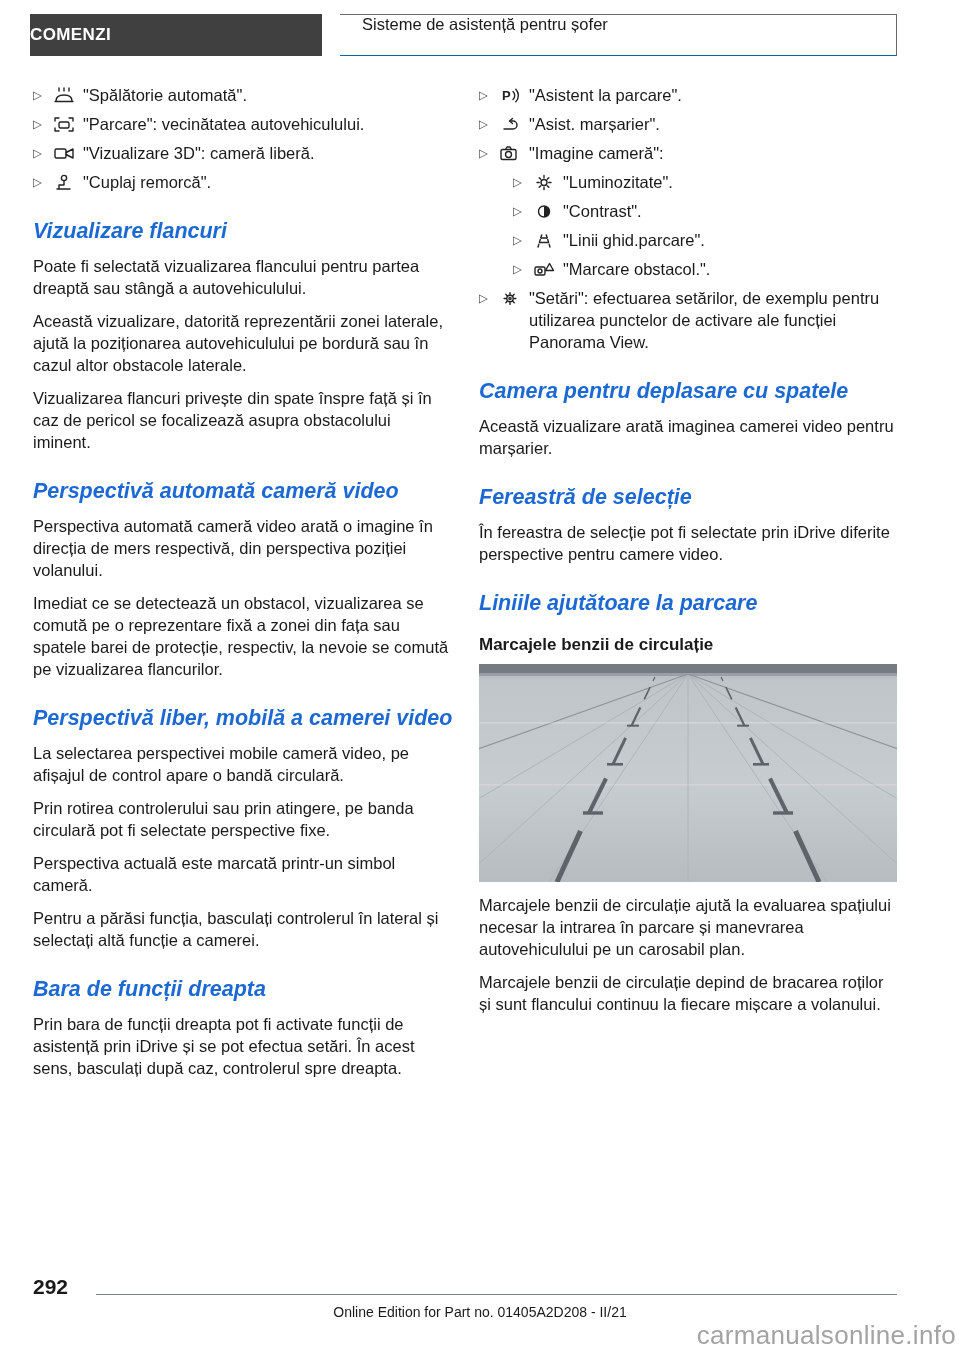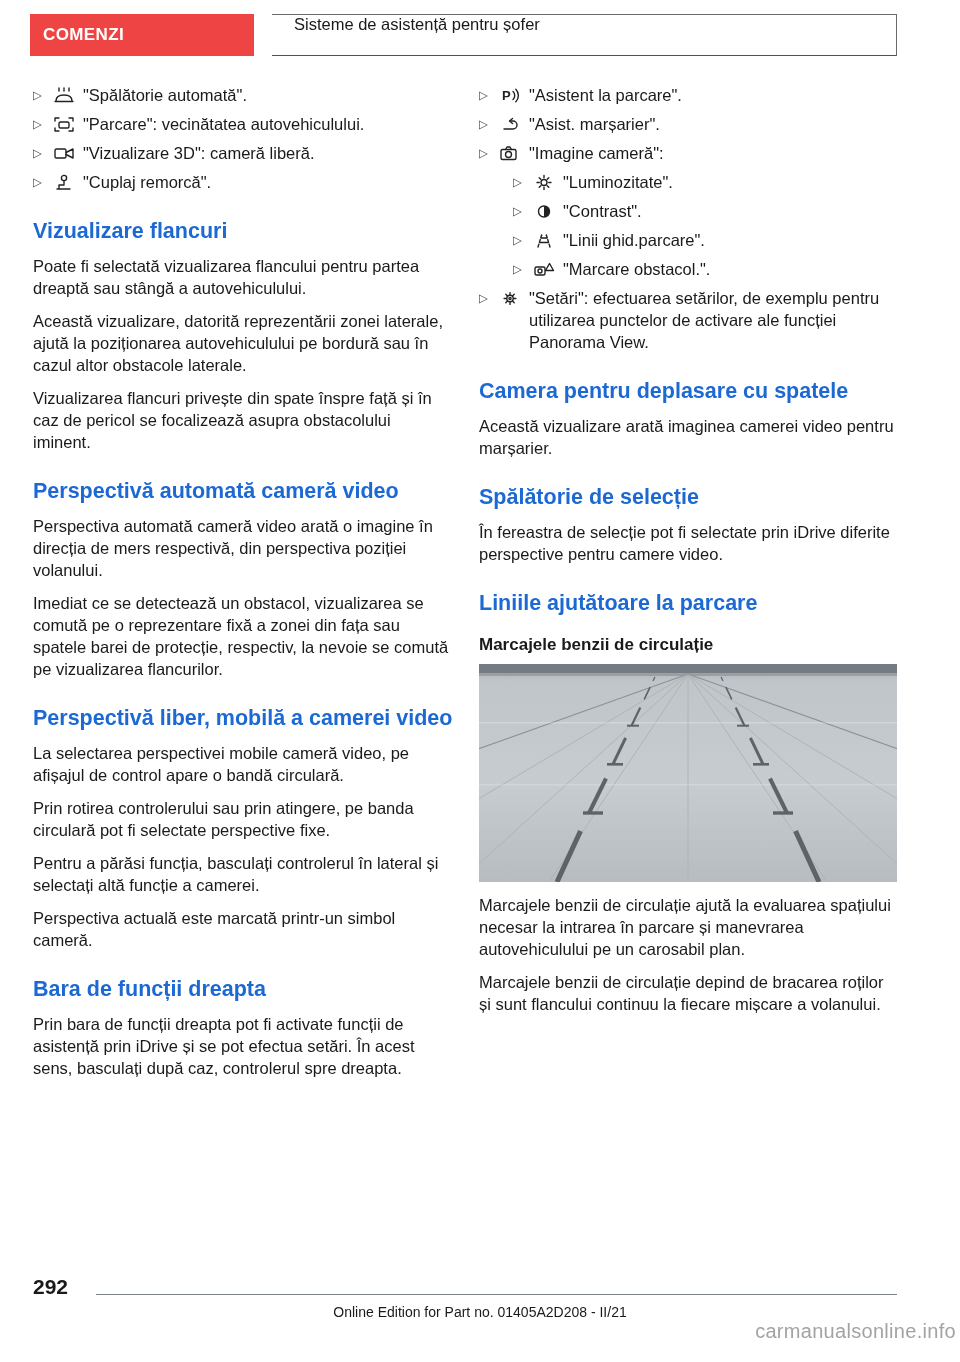--- a/index.html
+++ b/index.html
@@ -2,31 +2,31 @@
 <html><head>
 <meta charset="utf-8">
 <style>
   * { margin:0; padding:0; box-sizing:border-box; }
   html, body { background:#fff; }
   body { font-family:"Liberation Sans", sans-serif; color:#1a1a1a; }
   .page { position:relative; width:960px; height:1362px; background:#fff; overflow:hidden; }
 
   
   .hdr { position:absolute; top:14px; left:30px; right:63px; height:42px; display:flex; }
-  .chapter { width:224px; background:#ef4444; color:#fff; font-weight:bold; font-size:17px;
-             letter-spacing:.4px; display:flex; align-items:center; padding-left:13px; }
+  .chapter { width:292px; background:#404040; color:#fff; font-weight:bold; font-size:17px;
+             letter-spacing:.4px; display:flex; align-items:center; }
   .title-box { flex:1; margin-left:18px; border-top:1px solid #6a6a6a; border-right:1px solid #6a6a6a;
                border-bottom:1px solid #0369a1; display:flex; align-items:flex-start; padding-left:22px;
                font-size:16.5px; color:#1a1a1a; }
 
   
   .cols { position:absolute; top:84px; left:33px; width:866px; display:flex; gap:26px; }
   .col { width:420px; font-size:16.5px; line-height:22px; }
   p { margin:8px 0 11px; }
-  h2 { color:#1c69d4; font-size:21.5px; line-height:25px; margin:26px 0 11px; font-weight:bold; }
+  h2 { color:#1c69d4; font-size:21.5px; line-height:25px; margin:26px 0 11px; font-weight:bold;font-style:italic; }
   h3 { font-size:17px; margin:18px 0 8px; font-weight:bold; }
   .col > h2:first-child { margin-top:0; }
 
   
   ul.blist { list-style:none; margin:0 0 4px; }
   ul.blist li { display:flex; align-items:flex-start; margin-bottom:7px; }
   ul.nested { list-style:none; margin:0 0 0 34px; }
   ul.nested li { display:flex; align-items:flex-start; margin-bottom:7px; }
   .tri { color:#4a4a4a; font-size:11.5px; line-height:22px; width:20px; flex:none; }
   .ico { width:30px; height:22px; flex:none; display:flex; align-items:center; justify-content:flex-start; }
@@ -35,21 +35,21 @@
 
   
   .roadimg { width:418px; height:218px; margin:4px 0 12px; }
   .roadimg svg { display:block; width:100%; height:100%; }
 
   
   .footrow { position:absolute; left:33px; right:63px; top:1276px; display:flex; align-items:flex-end; gap:28px; }
   .pageno { font-size:21px; font-weight:bold; line-height:1; }
   .footline { flex:1; border-bottom:1.5px solid #7a8288; margin-bottom:2px; height:0; }
   .edition { position:absolute; top:1304px; left:120px; right:120px; text-align:center; font-size:14px; color:#1a1a1a; }
-  .watermark { position:absolute; top:1320px; right:4px; font-size:20px; color:#a3a3a3; letter-spacing:.3px; }
+  .watermark { position:absolute; top:1320px; right:4px; font-size:26px; color:#a3a3a3; letter-spacing:.3px; }
 </style>
 </head>
 <body>
 
 <svg width="0" height="0" style="position:absolute" aria-hidden="true">
   <defs>
     <symbol id="i-carwash" viewBox="0 0 22 17">
       <path d="M6 1v3M11 1v3M16 1v3"></path>
       <path d="M3 14c0-4 3.5-6 8-6s8 2 8 6"></path>
       <path d="M2 14.5h18"></path>
@@ -160,22 +160,22 @@
       <p>Această vizualizare, datorită reprezentării zonei laterale, ajută la poziționarea autovehiculului pe bordură sau în cazul altor obstacole laterale.</p>
       <p>Vizualizarea flancuri privește din spate înspre față și în caz de pericol se focalizează asupra obstacolului iminent.</p>
 
       <h2>Perspectivă automată cameră video</h2>
       <p>Perspectiva automată cameră video arată o imagine în direcția de mers respectivă, din perspectiva poziției volanului.</p>
       <p>Imediat ce se detectează un obstacol, vizualizarea se comută pe o reprezentare fixă a zonei din fața sau spatele barei de protecție, respectiv, la nevoie se comută pe vizualizarea flancurilor.</p>
 
       <h2>Perspectivă liber, mobilă a camerei video</h2>
       <p>La selectarea perspectivei mobile cameră video, pe afișajul de control apare o bandă circulară.</p>
       <p>Prin rotirea controlerului sau prin atingere, pe banda circulară pot fi selectate perspective fixe.</p>
+      <p>Perspectiva actuală este marcată printr-un simbol cameră.</p>
       <p>Pentru a părăsi funcția, basculați controlerul în lateral și selectați altă funcție a camerei.</p>
-      <p>Perspectiva actuală este marcată printr-un simbol cameră.</p>
 
       <h2>Bara de funcții dreapta</h2>
       <p>Prin bara de funcții dreapta pot fi activate funcții de asistență prin iDrive și se pot efectua setări. În acest sens, basculați după caz, controlerul spre dreapta.</p>
     </section>
 
     <section class="col">
       <ul class="blist">
         <li>
           <span class="tri">▷</span>
           <span class="ico">
@@ -250,21 +250,21 @@
                 <use href="#i-gear"></use>
               </svg>
             </span>
           <span class="litext">"Setări": efectuarea setărilor, de exemplu pentru utilizarea punctelor de activare ale funcției Panorama View.</span>
         </li>
       </ul>
 
       <h2>Camera pentru deplasare cu spatele</h2>
       <p>Această vizualizare arată imaginea camerei video pentru marșarier.</p>
 
-      <h2>Spălătorie de selecție</h2>
+      <h2>Fereastră de selecție</h2>
       <p>În fereastra de selecție pot fi selectate prin iDrive diferite perspective pentru camere video.</p>
 
       <h2>Liniile ajutătoare la parcare</h2>
       <h3>Marcajele benzii de circulație</h3>
 
       <div class="roadimg">
         <svg viewBox="0 0 418 218" preserveAspectRatio="none" aria-hidden="true">
           <defs>
             <linearGradient id="gBg" x1="0" y1="0" x2="0" y2="1">
               <stop offset="0" stop-color="#aab1b6"></stop>

